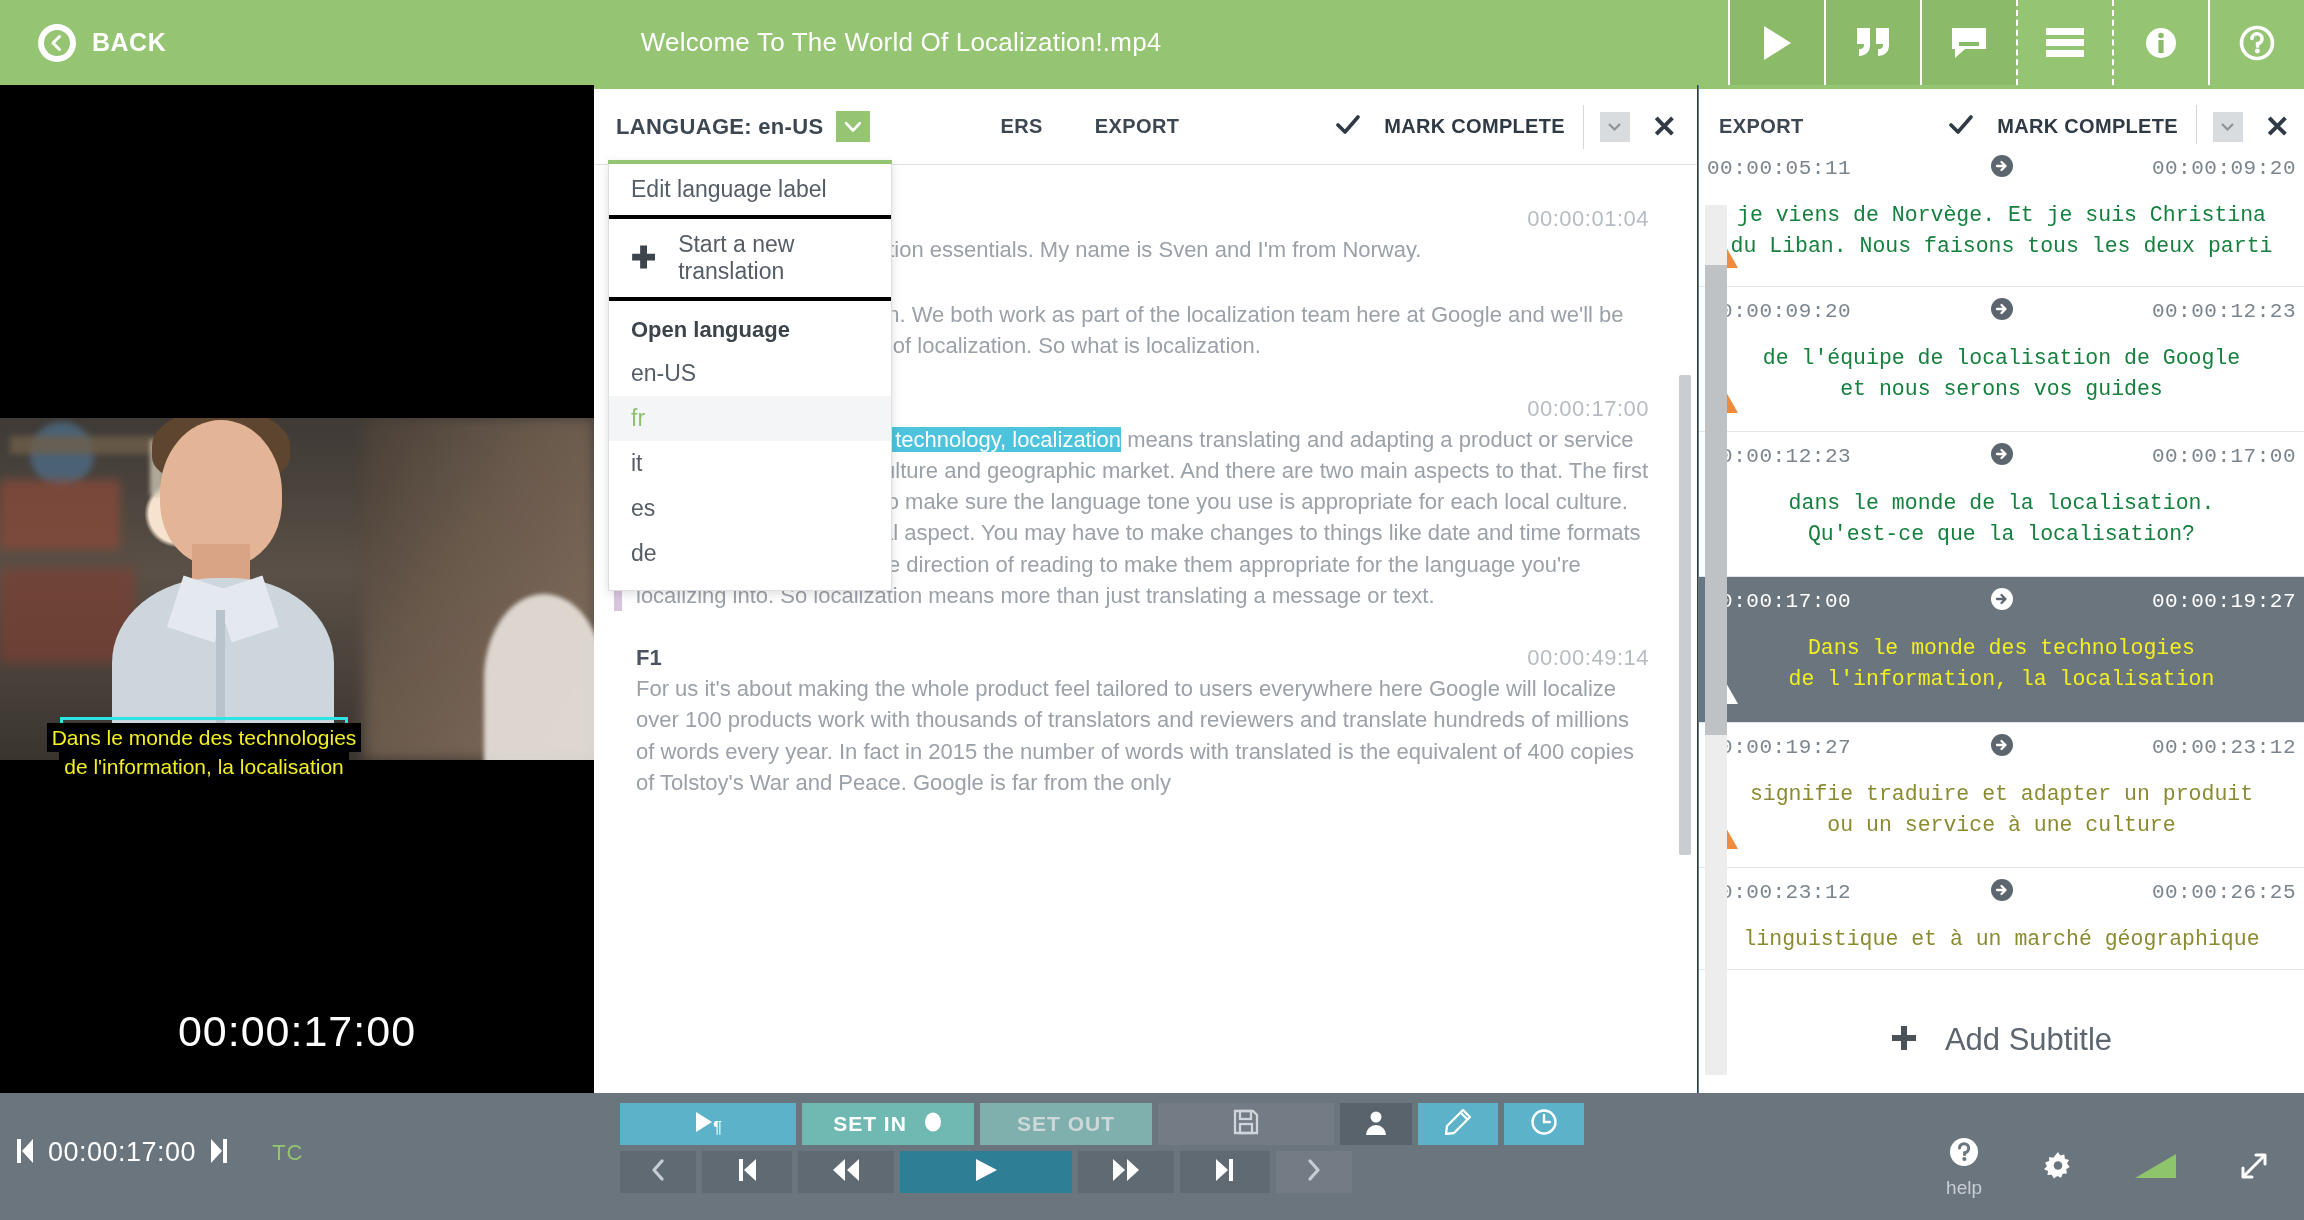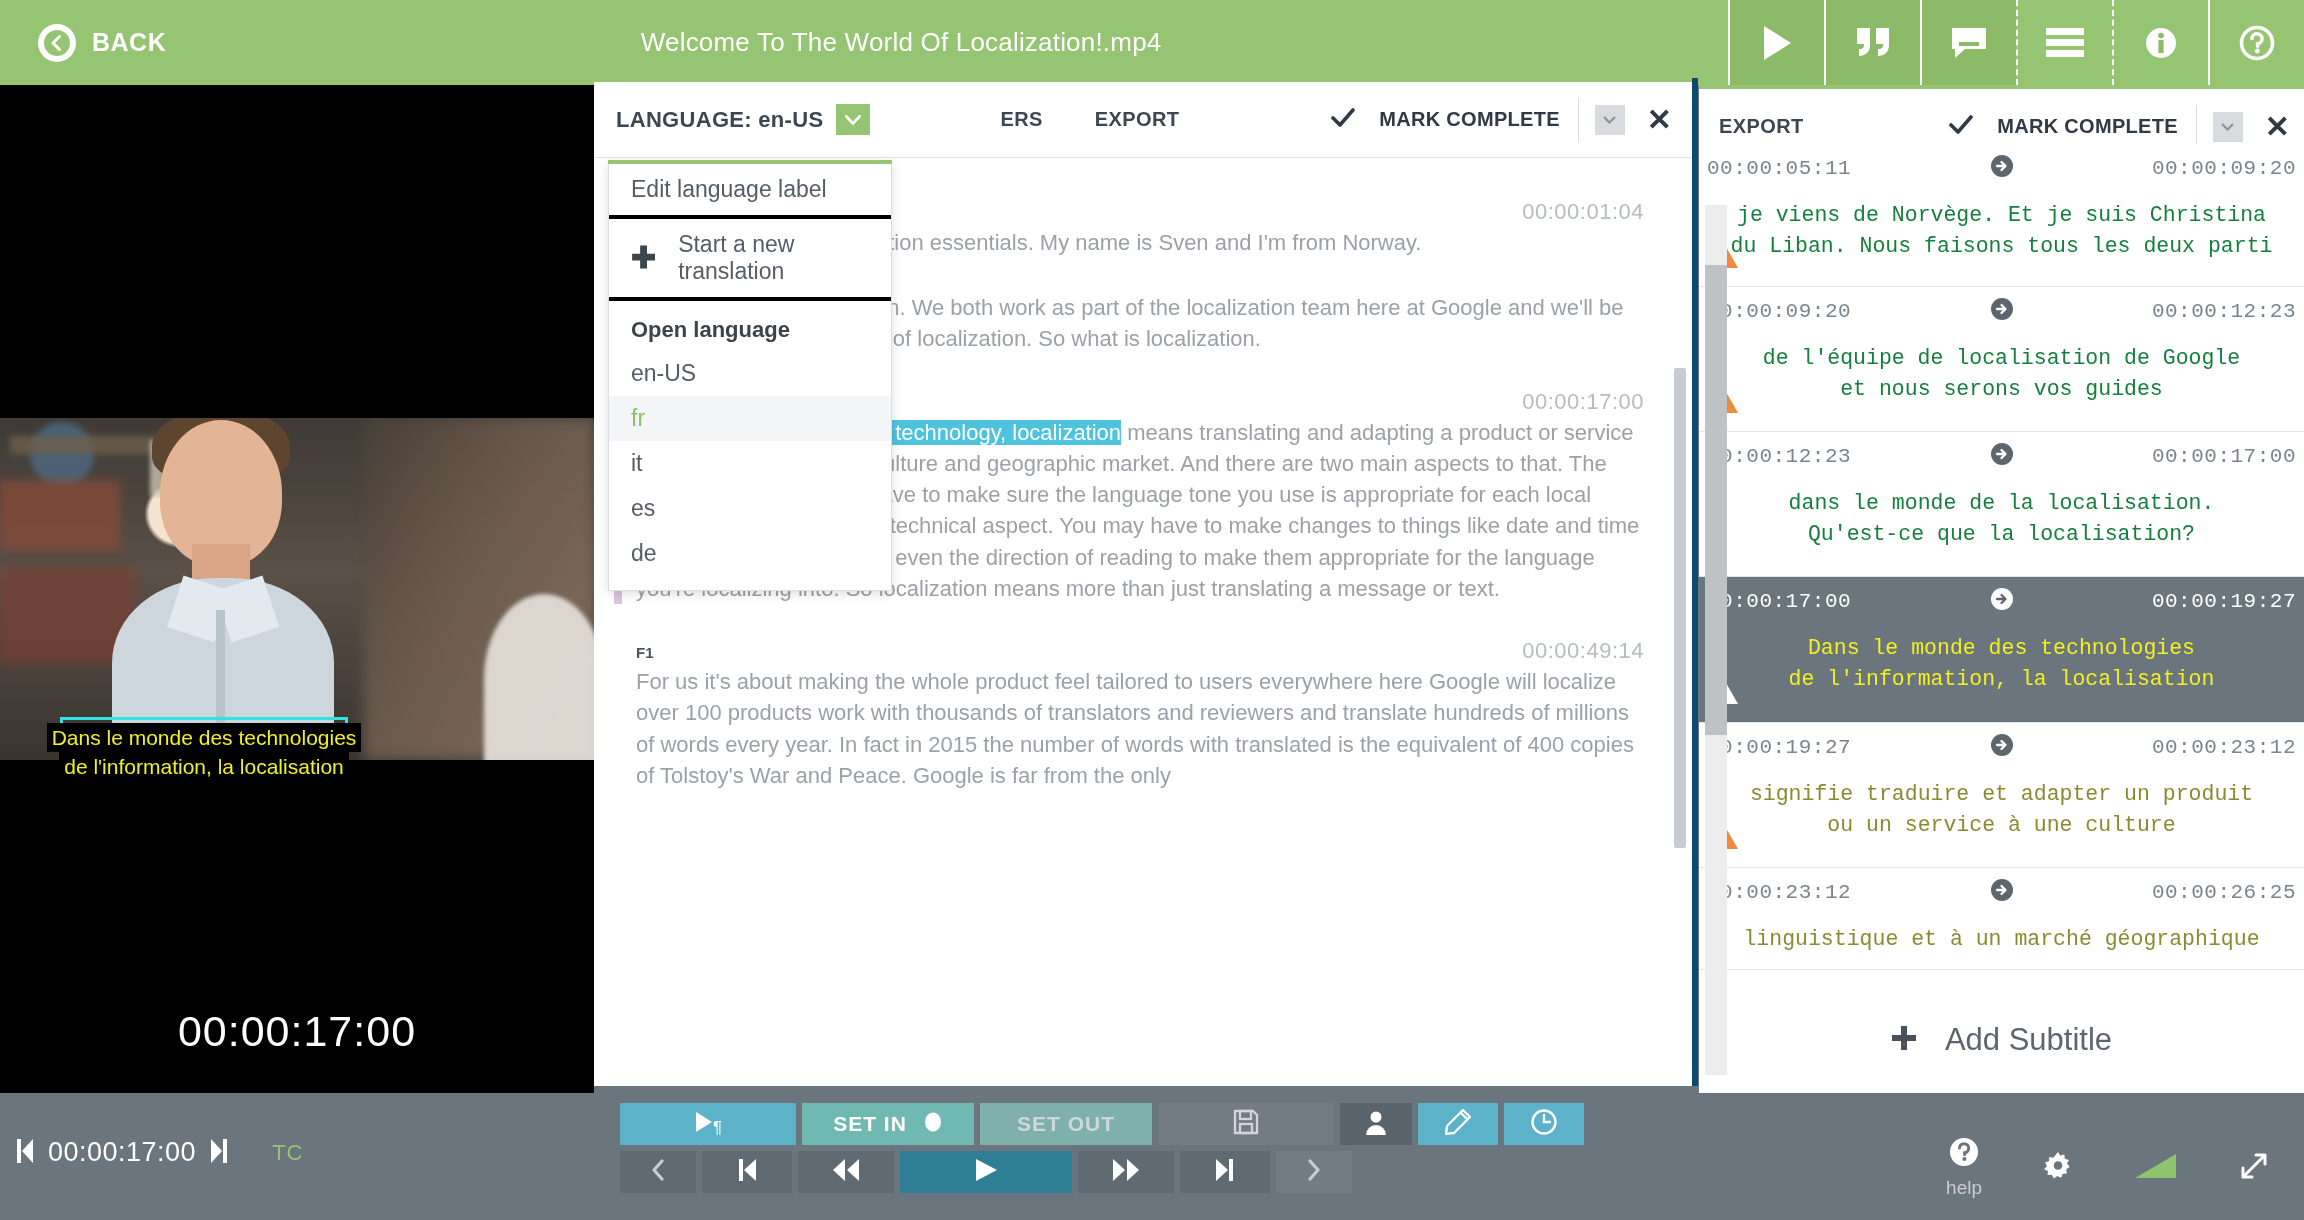--- a/index.html
+++ b/index.html
@@ -95,22 +95,22 @@
     text-align: center; color: #fff; font-size: 43px; letter-spacing: 1px;
   }
   .video-progress {
     position: absolute; left: 0; bottom: 0; width: 594px; height: 11px; background: #6b757d;
   }
   .vp-played { position: absolute; left: 0; top: 0; height: 11px; width: 295px; background: #95c473; }
   .vp-marker { position: absolute; left: 295px; top: 0; height: 11px; width: 90px; background: #4fa8bf; }
 
   
   .transcript-panel {
-    position: absolute; top: 78px; left: 594px; width: 1104px; height: 1008px;
-    background: #fff; border-right: 6px solid #0c4a6e;
+    position: absolute; top: 85px; left: 594px; width: 1104px; height: 1008px;
+    background: #fff; border-right: 1px solid #0c4a6e;
   }
   .tp-greenbar { position:absolute; top:0; left:0; width:100%; height:4px; background:#95c473; }
   .tp-header {
     position: absolute; top: 4px; left: 0; width: 100%; height: 76px;
     display: flex; align-items: center; border-bottom: 1px solid #dfe1e4; background: #fff;
   }
   .lang-block { display: flex; align-items: center; gap: 13px; padding-left: 22px; }
   .lang-label { font-size: 22px; font-weight: 700; color: #3c4752; letter-spacing: .3px; }
   .lang-caret {
     width: 34px; height: 31px; background: #95c473; display: flex;
@@ -125,21 +125,21 @@
   .mc-caret { width: 30px; height: 30px; background: #d9dcdf; display:flex; align-items:center; justify-content:center; margin-left: 16px; cursor:pointer;}
   .close-x { margin-left: 22px; font-size: 30px; color: #2f3a45; cursor: pointer; font-weight: 700; line-height: 1; }
 
   .tp-body {
     position: absolute; top: 81px; left: 0; width: 100%; bottom: 0;
     overflow: hidden; padding: 40px 48px 0 42px;
   }
   .para { position: relative; margin-bottom: 34px; padding-left: 0; }
   .para.marked { border-left: 8px solid #d9c5dd; padding-left: 14px; margin-left: -22px; }
   .para-head { display: flex; align-items: baseline; margin-bottom: 2px; }
-  .spk { font-size: 15px; font-weight: 700; color: #4a5460; }
+  .spk { font-size: 22px; font-weight: 700; color: #4a5460; }
   .ptime { margin-left: auto; font-size: 22px; color: #b7bcc2; letter-spacing: .5px; }
   .ptext { font-size: 22px; line-height: 1.42; color: #9ba1a8; }
   .ptext .hl { background: #4ec3dd; color: #fff; }
   .tp-scroll-track {
     position: absolute; right: 6px; top: 290px; width: 12px; height: 480px;
     background: #c9cdd1; border-radius: 2px;
   }
 
   
   .sub-panel {

